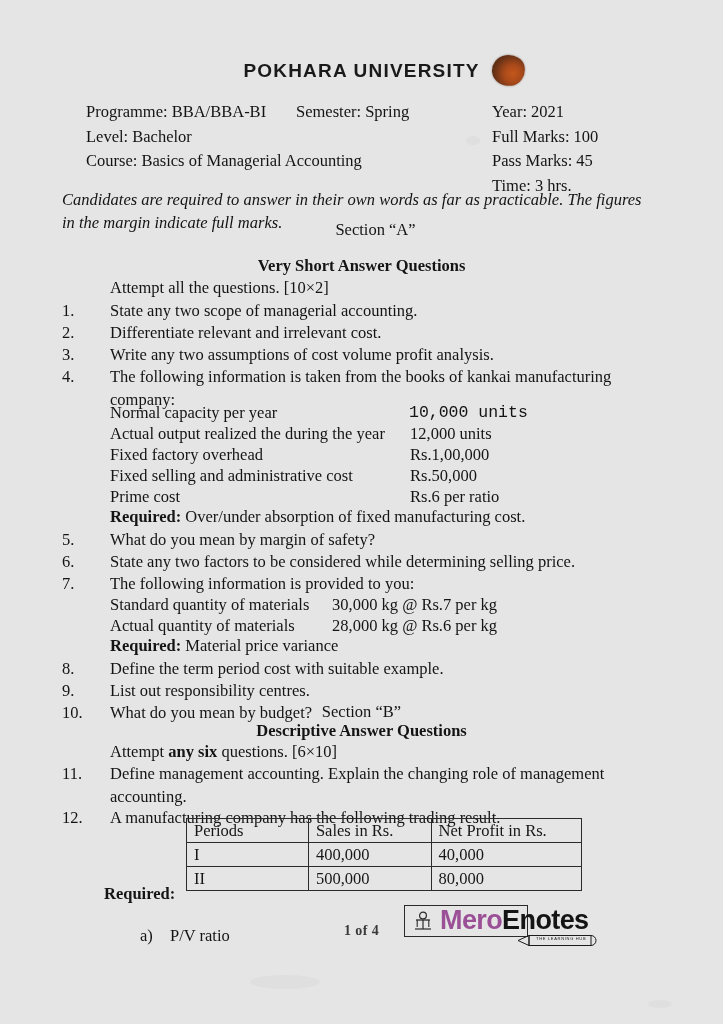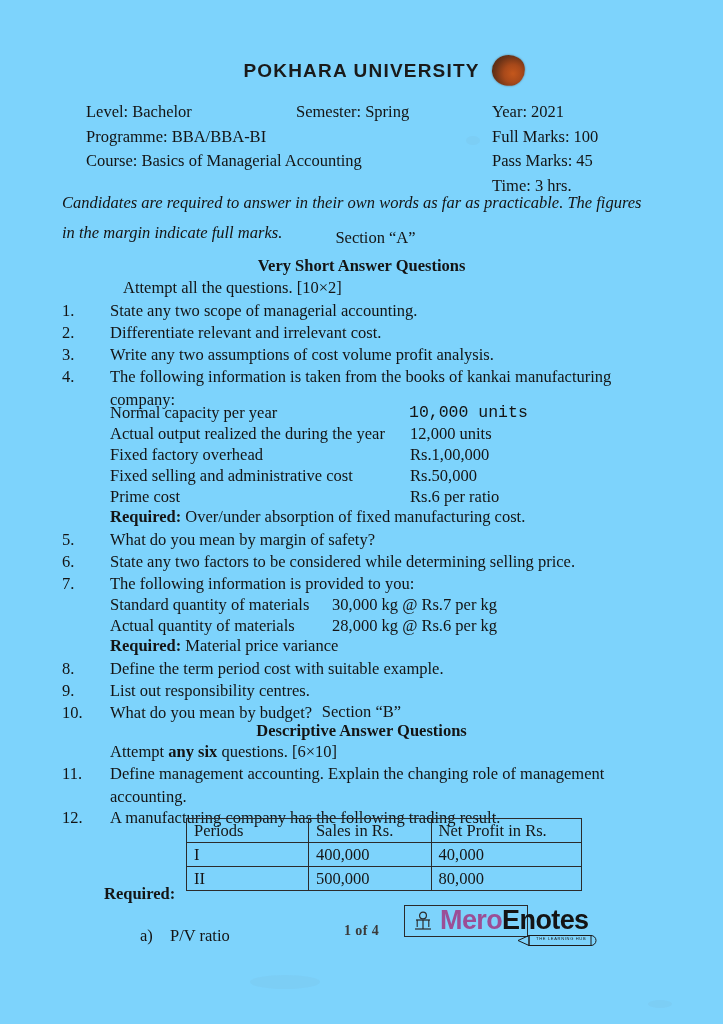--- a/index.html
+++ b/index.html
@@ -11,21 +11,21 @@
     width: 723px;
     height: 1024px;
     position: relative;
     font-family: "Liberation Serif", "DejaVu Serif", serif;
     color: #141414;
     overflow: hidden;
   }
   .page {
     position: absolute;
     inset: 0;
-    background: #7dd3fc;
+    background: #e5e5e5;
   }
   
   .uni-title {
     position: absolute;
     left: 0; right: 0;
     top: 60px;
     text-align: center;
     font-family: "Liberation Sans", "DejaVu Sans", sans-serif;
     font-weight: bold;
     font-size: 19px;
@@ -65,21 +65,21 @@
     line-height: 24.5px;
   }
   
   .instruction {
     position: absolute;
     left: 62px;
     top: 188px;
     width: 596px;
     font-style: italic;
     font-size: 16.5px;
-    line-height: 30px;
+    line-height: 23px;
     text-align: left;
   }
   
   .sec-label {
     position: absolute;
     left: 0; right: 0;
     text-align: center;
     font-size: 16.5px;
   }
   .sec-sub {
@@ -240,41 +240,41 @@
 </style>
 </head>
 <body>
 
 <div class="page">
 
   <div class="uni-title">POKHARA UNIVERSITY</div>
   <div class="seal"></div>
 
   <div class="hdr-left">
+    <div>Programme: BBA/BBA-BI</div>
     <div>Level: Bachelor</div>
-    <div>Programme: BBA/BBA-BI</div>
     <div>Course: Basics of Managerial Accounting</div>
   </div>
 
   <div class="hdr-sem">
     <div>Semester: Spring</div>
   </div>
 
   <div class="hdr-right">
     <div>Year: 2021</div>
     <div>Full Marks: 100</div>
     <div>Pass Marks: 45</div>
     <div>Time: 3 hrs.</div>
   </div>
 
   <div class="instruction">Candidates are required to answer in their own words as far as practicable. The figures in the margin indicate full marks.</div>
 
-  <div class="sec-label" style="top:228px;padding-left:28px;">Section “A”</div>
+  <div class="sec-label" style="top:220px;padding-left:28px;">Section “A”</div>
   <div class="sec-sub" style="top:256px;">Very Short Answer Questions</div>
-  <div class="attempt" style="top:278px;margin-left:13px;">Attempt all the questions. [10×2]</div>
+  <div class="attempt" style="top:278px;">Attempt all the questions. [10×2]</div>
 
   <div class="q" style="top:300px;">
     <span class="num">1.</span>
     <span class="body">State any two scope of managerial accounting.</span>
   </div>
   <div class="q" style="top:322px;">
     <span class="num">2.</span>
     <span class="body">Differentiate relevant and irrelevant cost.</span>
   </div>
   <div class="q" style="top:344px;">

